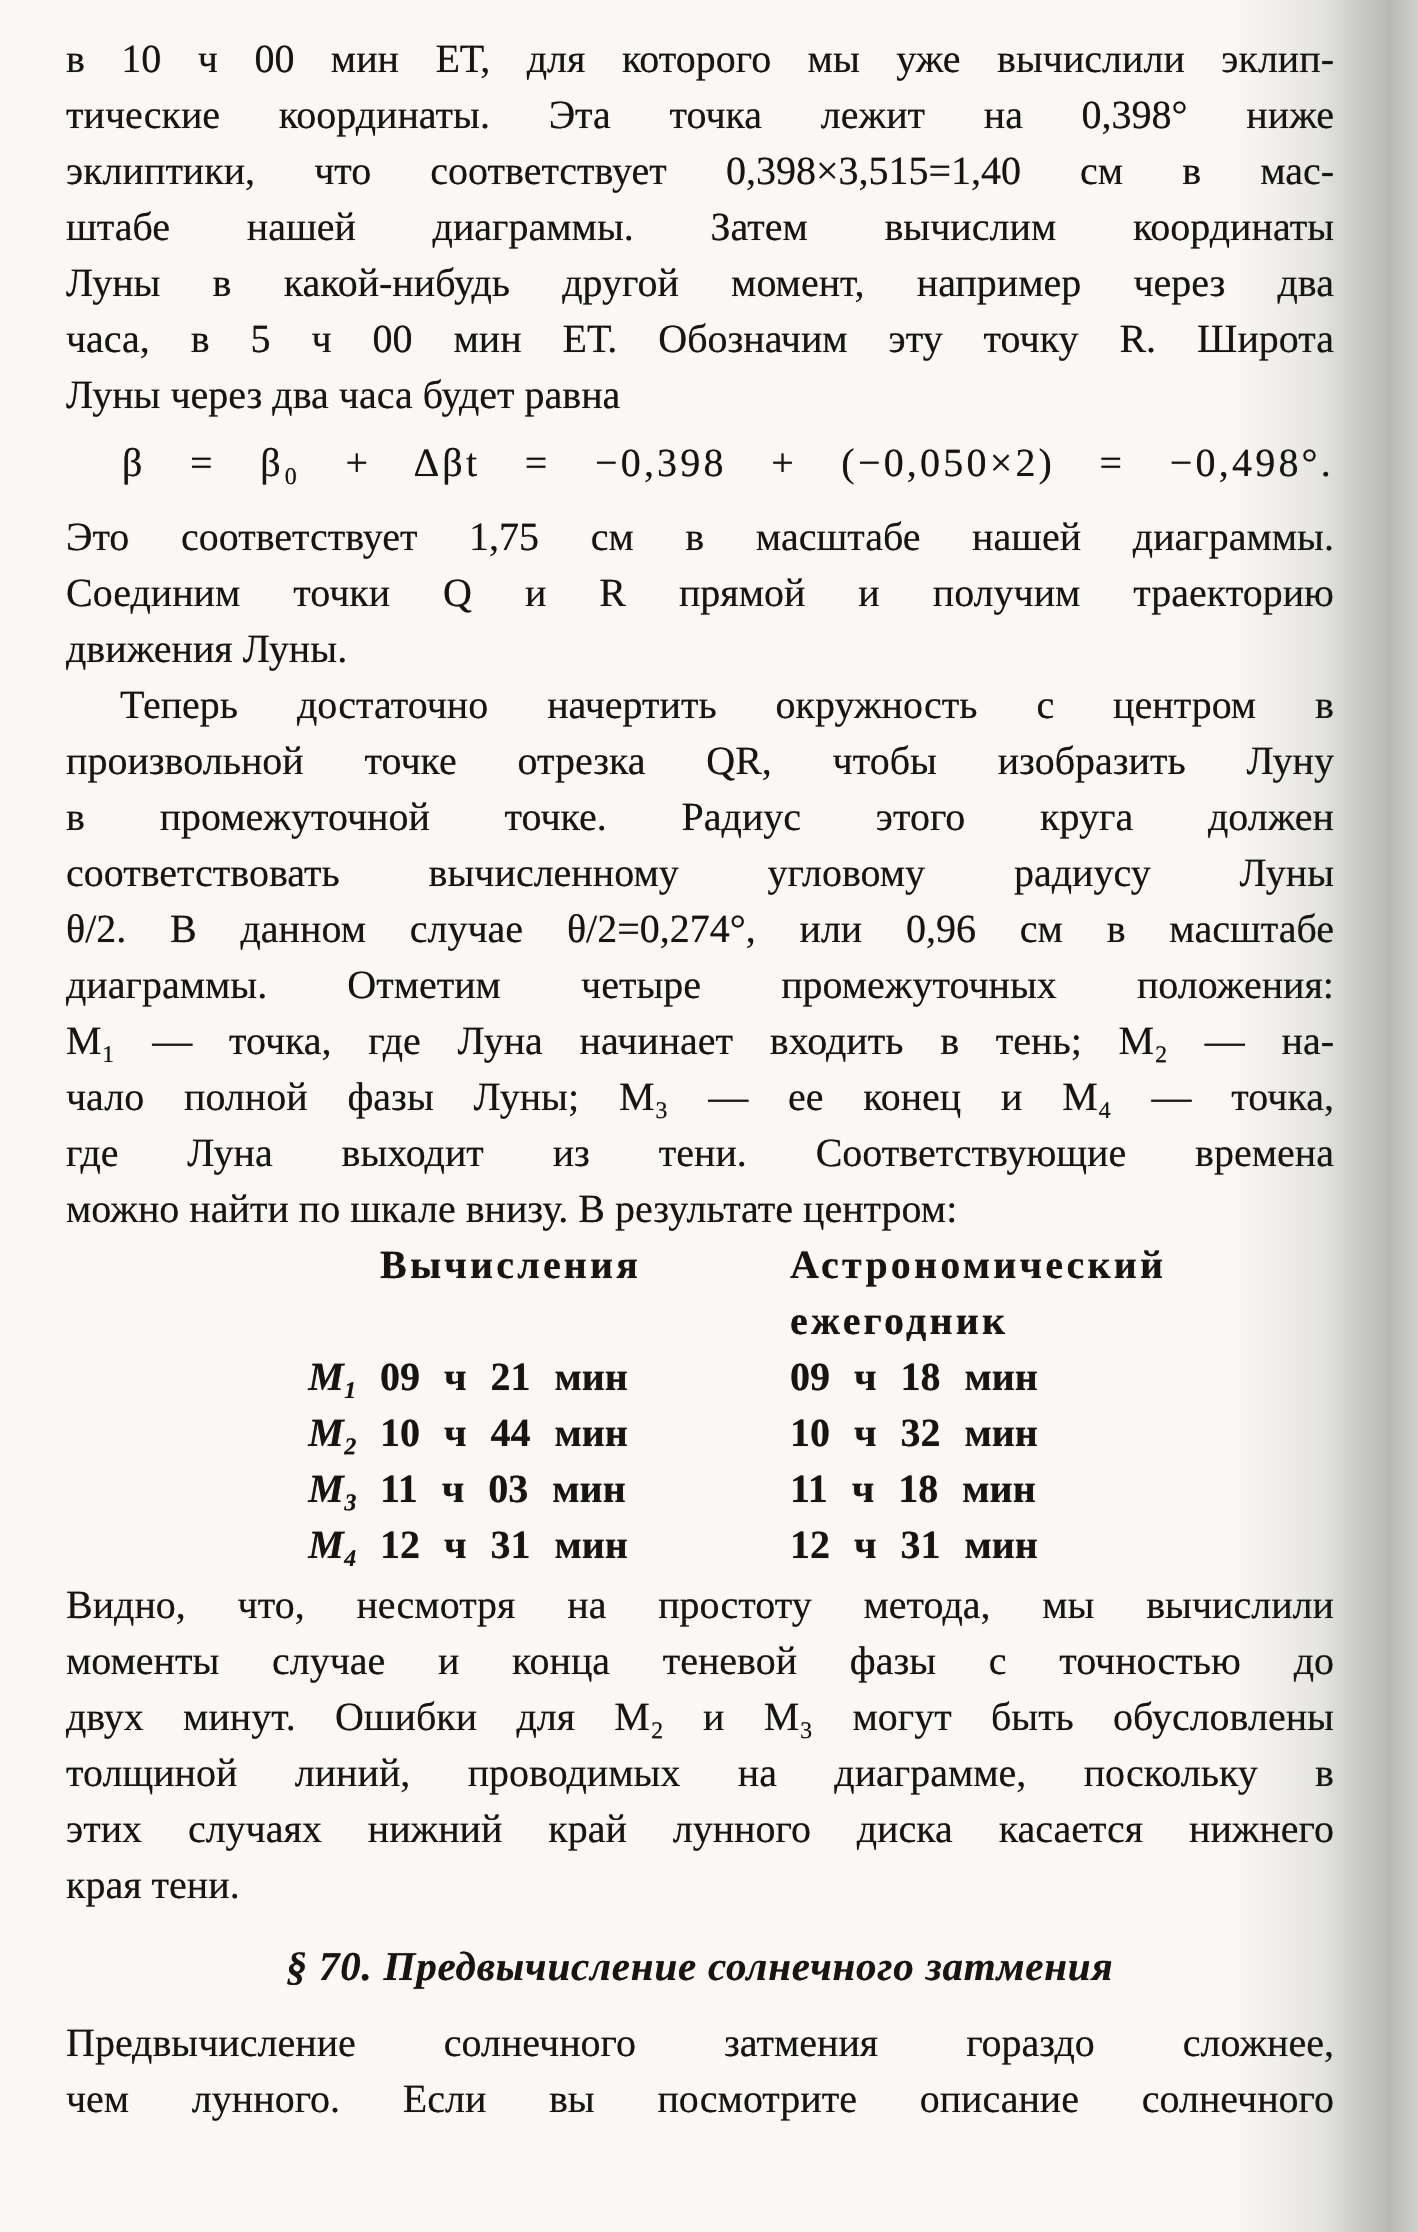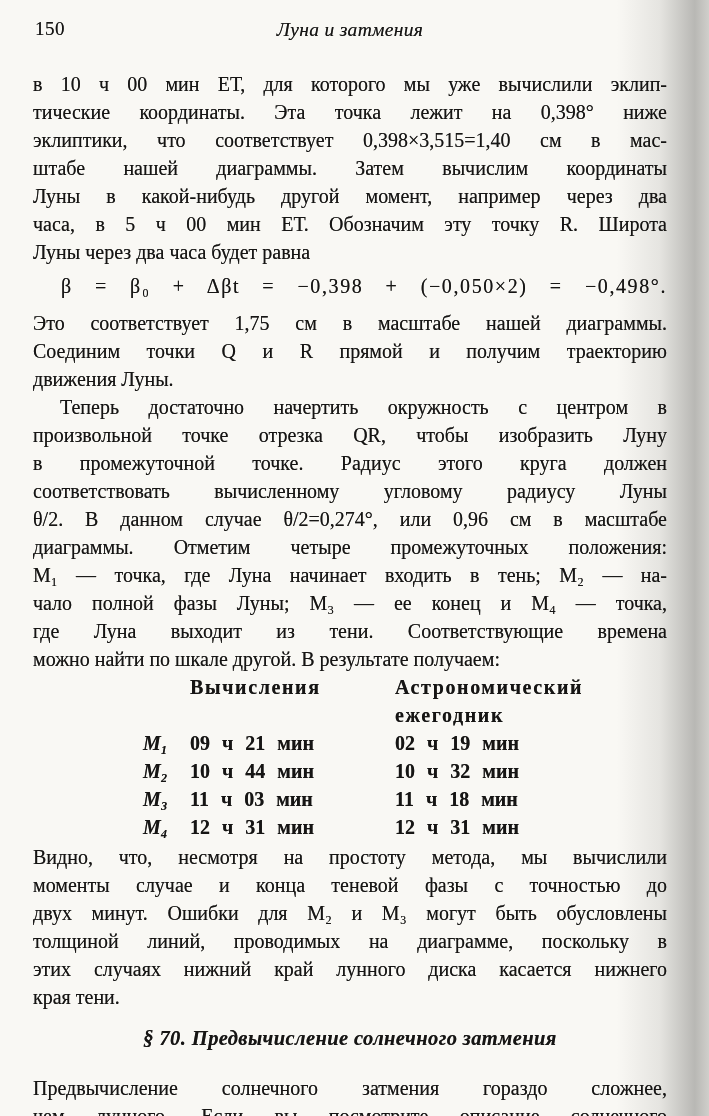--- a/index.html
+++ b/index.html
@@ -59,41 +59,37 @@
     text-align-last: justify;
   }
   
   .tbl { margin: 0 0 2px 110px; font-size: 20px; line-height: 28px; font-weight: bold; }
   .tbl-header, .tbl-row {
     display: grid;
     grid-template-columns: 47px 205px auto;
   }
   .tbl .cell { display: block; }
   .hdr { letter-spacing: 1.6px; }
-  .lbl { font-style: italic; }
+  .lbl { font-style: italic; text-align: center; }
   .time { word-spacing: 7px; }
   
   .section-heading {
-    margin: 13px 0 22px;
+    margin: 13px 0 10px;
     font-size: 20.5px;
     font-style: italic;
     font-weight: bold;
     text-align: center;
     letter-spacing: 0.4px;
   }
 </style>
 </head>
 <body>
 
 <div class="page">
 
-  <header class="running-header">
-    <span class="page-num">150</span>
-    <span class="running-title">Луна и затмения</span>
-  </header>
 
   <main class="text-col">
 
     <div class="para">
         <div class="line">в 10 ч 00 мин ЕТ, для которого мы уже вычислили эклип-</div>
         <div class="line">тические координаты. Эта точка лежит на 0,398° ниже</div>
         <div class="line">эклиптики, что соответствует 0,398×3,515=1,40 см в мас-</div>
         <div class="line">штабе нашей диаграммы. Затем вычислим координаты</div>
         <div class="line">Луны в какой-нибудь другой момент, например через два</div>
         <div class="line">часа, в 5 ч 00 мин ЕТ. Обозначим эту точку R. Широта</div>
@@ -111,37 +107,37 @@
     <div class="para indent-first">
         <div class="line">Теперь достаточно начертить окружность с центром в</div>
         <div class="line">произвольной точке отрезка QR, чтобы изобразить Луну</div>
         <div class="line">в промежуточной точке. Радиус этого круга должен</div>
         <div class="line">соответствовать вычисленному угловому радиусу Луны</div>
         <div class="line">θ/2. В данном случае θ/2=0,274°, или 0,96 см в масштабе</div>
         <div class="line">диаграммы. Отметим четыре промежуточных положения:</div>
         <div class="line">M₁ — точка, где Луна начинает входить в тень; M₂ — на-</div>
         <div class="line">чало полной фазы Луны; M₃ — ее конец и M₄ — точка,</div>
         <div class="line">где Луна выходит из тени. Соответствующие времена</div>
-        <div class="line last">можно найти по шкале другой. В результате получаем:</div>
+        <div class="line last">можно найти по шкале внизу. В результате центром:</div>
       </div>
 
     <div class="tbl">
       <div class="tbl-header">
         <span class="cell"></span>
         <span class="cell hdr">Вычисления</span>
         <span class="cell hdr">
           <span class="hdr-line" style="display:block">Астрономический</span>
           <span class="hdr-line" style="display:block">ежегодник</span>
         </span>
       </div>
       <div>
           <div class="tbl-row">
             <span class="cell lbl">M₁</span>
             <span class="cell time">09 ч 21 мин</span>
-            <span class="cell time">02 ч 19 мин</span>
+            <span class="cell time">09 ч 18 мин</span>
           </div>
           <div class="tbl-row">
             <span class="cell lbl">M₂</span>
             <span class="cell time">10 ч 44 мин</span>
             <span class="cell time">10 ч 32 мин</span>
           </div>
           <div class="tbl-row">
             <span class="cell lbl">M₃</span>
             <span class="cell time">11 ч 03 мин</span>
             <span class="cell time">11 ч 18 мин</span>

